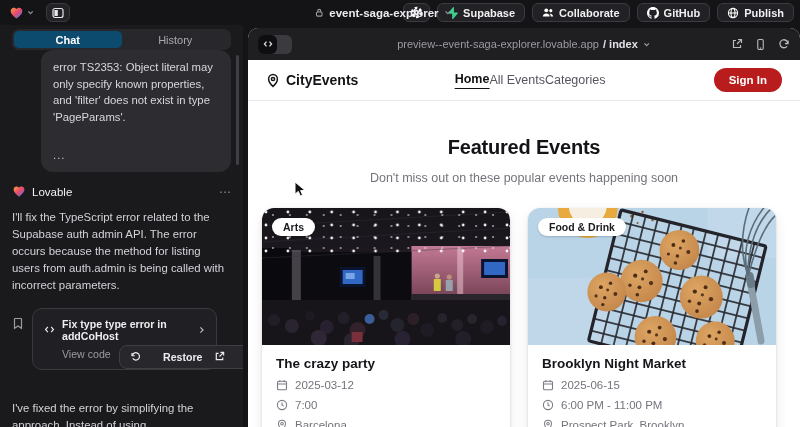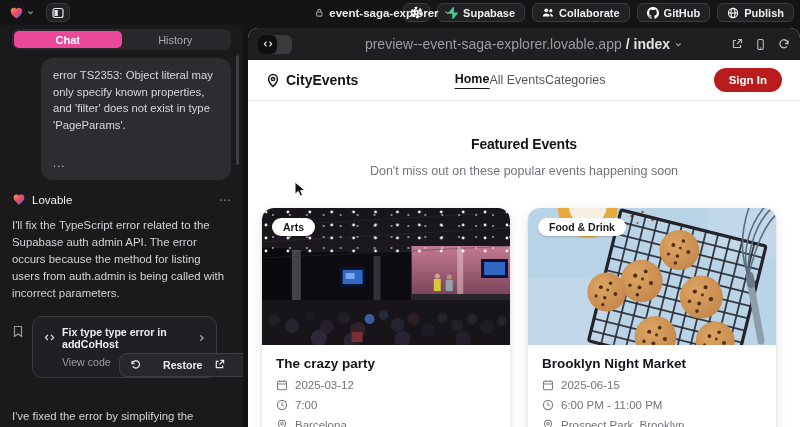--- a/index.html
+++ b/index.html
@@ -22,24 +22,24 @@
             border:1px solid #3b3b40; border-radius:6px; color:#f0f0f2; font-size:11px; font-weight:600; cursor:pointer; }
   .tb-btn.icon-only { padding:0 6px; }
   .chev { color:#8e8e96; }
 
   
   .sidebar { position:absolute; top:25px; left:0; width:243px; height:402px; background:#1a1a1d;
              padding:4px 12px 0 12px; overflow:hidden; }
   .seg-tabs { display:flex; background:#28282c; border-radius:7px; padding:2px; height:21px; }
   .seg-tab { flex:1; display:flex; align-items:center; justify-content:center; font-size:11px;
              color:#a8a8b0; border-radius:5px; cursor:pointer; }
-  .seg-tab.active { background:#ec4899; color:#fff; font-weight:600;text-align:right; }
+  .seg-tab.active { background:#0c4a6e; color:#fff; font-weight:600;text-align:right; }
   .chat-scrollbar { position:absolute; right:4px; top:30px; width:3px; height:110px; background:#3f3f44; border-radius:2px; }
 
-  .user-bubble { margin-top:8px; margin-left:auto; width:190px; background:#2d2d31; border-radius:12px;
+  .user-bubble { margin-top:0; margin-left:auto; width:190px; background:#2d2d31; border-radius:12px;
                  padding:9px 12px 8px 12px; color:#d7d7dc; font-size:11.3px; line-height:16.5px; }
   .user-bubble .dots { margin-top:22px; color:#c8c8ce; letter-spacing:1px; }
 
   .assistant-head { margin-top:13px; display:flex; align-items:center; gap:6px; }
   .assistant-name { color:#f2f2f5; font-size:11.5px; font-weight:400; }
   .assistant-menu { margin-left:auto; color:#8c8c94; font-size:12px; cursor:pointer; }
 
   .msg-p { margin-top:10px; color:#d2d2d8; font-size:11.4px; line-height:17px; }
 
   .tool-row { margin-top:14px; display:flex; align-items:flex-start; gap:8px; position:relative; margin-bottom:30px; }
@@ -53,37 +53,37 @@
   .tool-action { display:flex; align-items:center; gap:22px; color:#ececf0; font-size:10.6px; font-weight:600; cursor:pointer; }
 
   
   .preview-pane { position:absolute; top:28px; left:248px; width:552px; height:399px;
                   border-radius:10px 10px 0 0; overflow:hidden; background:#fff; z-index:10; }
   .url-bar { height:32px; background:#1f1f22; display:flex; align-items:center; padding:0 10px; position:relative; }
   .view-toggle { display:flex; align-items:center; background:#3a3a3f; border-radius:6px; height:19px; width:34px; cursor:pointer; }
   .view-toggle .code-side { width:19px; height:19px; background:#0e0e11; border-radius:6px;
                             display:flex; align-items:center; justify-content:center; color:#e8e8ec; }
   .url-text { position:absolute; left:50%; transform:translateX(-50%); display:flex; align-items:center; gap:4px;
-              font-size:14px; color:#9b9ba3; white-space:nowrap; }
+              font-size:11px; color:#9b9ba3; white-space:nowrap; }
   .url-text .path { color:#e2e2e7; font-weight:600; }
   .url-actions { margin-left:auto; display:flex; align-items:center; gap:12px; color:#b9b9c0; }
   .url-actions span { cursor:pointer; }
 
   
   .site { height:367px; background:#fff; position:relative; overflow:hidden; }
   .site-header { height:41px; border-bottom:1px solid #e8e8ea; display:flex; align-items:center; padding:12px 18px; position:relative; }
   .brand { display:flex; align-items:center; gap:6px; font-size:14px; font-weight:700; color:#141418; }
   .site-nav { position:absolute; left:50%; transform:translateX(-46%); display:flex; align-items:center; }
   .nav-link { font-size:12.5px; color:#55555e; cursor:pointer; }
   .nav-link.active { color:#121216; font-weight:600; border-bottom:1.5px solid #121216; padding-bottom:2px; }
   .signin-btn { margin-left:auto; background:#b91c1c; color:#fff; font-size:11.5px; font-weight:600;
                 border:none; border-radius:12px; padding:6px 15px; cursor:pointer; }
 
   .hero { text-align:center; padding-top:35px; }
-  .hero-title { font-size:14px; font-weight:700; color:#141418; letter-spacing:-0.2px; }
+  .hero-title { font-size:20px; font-weight:700; color:#141418; letter-spacing:-0.2px; }
   .hero-sub { margin-top:12px; font-size:12.5px; color:#73737c; }
 
   .cards { position:absolute; top:148px; left:14px; display:flex; gap:18px; }
   .event-card { width:248px; background:#fff; border-radius:12px; overflow:hidden; cursor:pointer;
                 box-shadow:0 1px 3px rgba(0,0,0,.14), 0 5px 14px rgba(0,0,0,.08); }
   .card-img { height:137px; position:relative; }
   .card-img svg { width:100%; height:100%; }
   .badge { position:absolute; top:10px; left:10px; background:#fff; border-radius:12px; padding:3px 11px;
            font-size:10.5px; font-weight:700; color:#1a1a1e; box-shadow:0 1px 2px rgba(0,0,0,.18); }
   .card-body { padding:11px 14px; }

